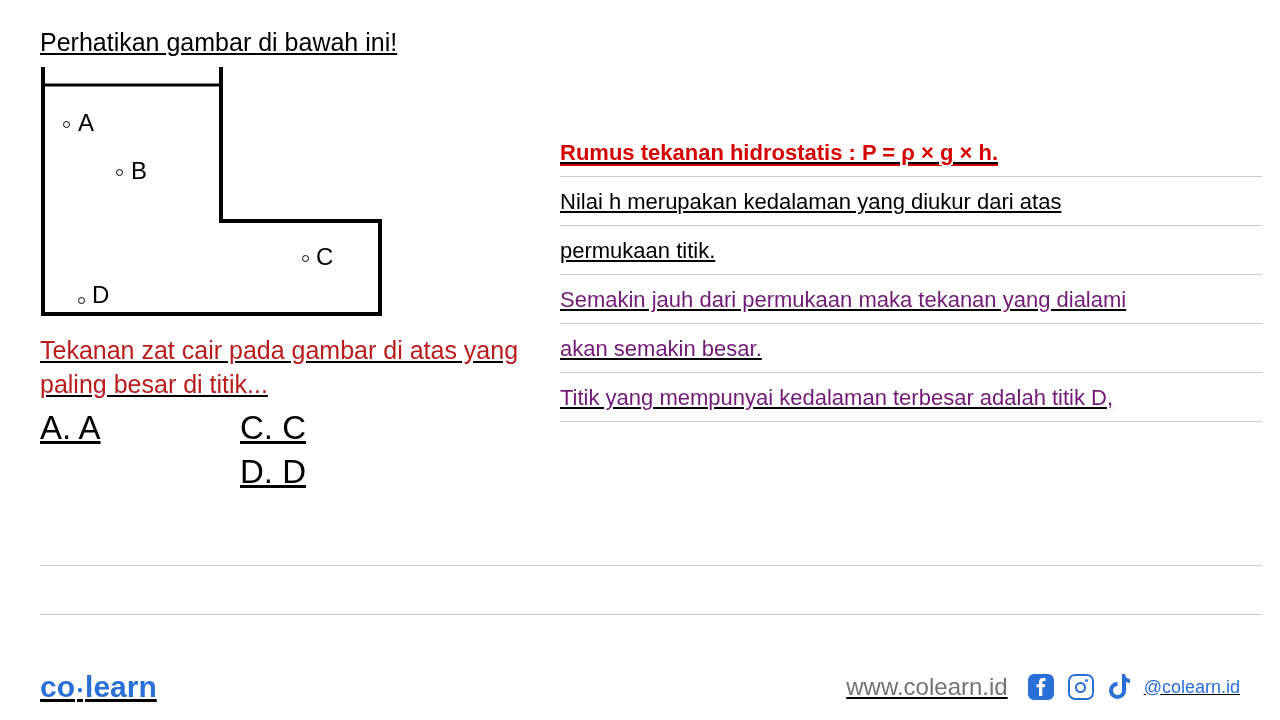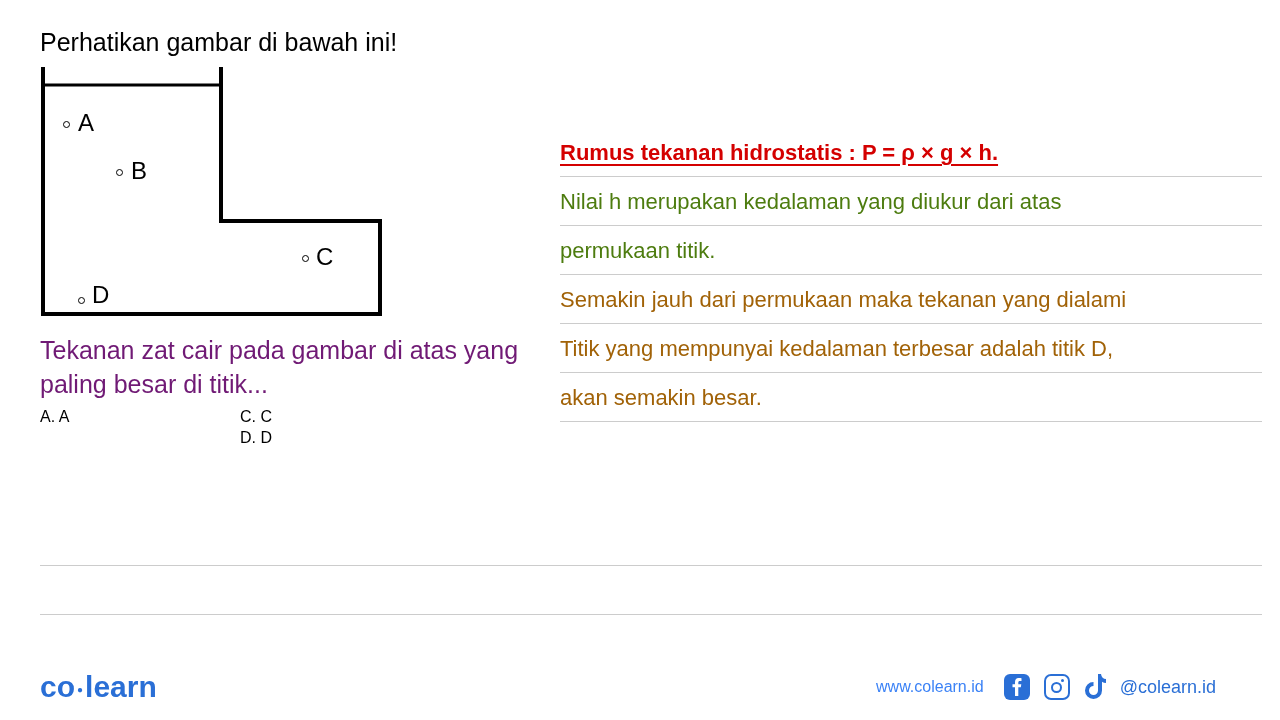--- a/index.html
+++ b/index.html
@@ -13,20 +13,21 @@
     }
     .page {
       width: 100%;
       height: 100%;
       padding: 28px 18px 0 40px;
       position: relative;
     }
     .content-area {
       display: flex;
       height: 490px;
+      text-decoration: underline;
     }
     .left-col {
       width: 500px;
       padding-right: 10px;
     }
     .right-col {
       flex: 1;
       padding-top: 100px;
       padding-left: 20px;
     }
@@ -49,72 +50,73 @@
     }
     .diagram .dot {
       position: absolute;
       width: 7px; height: 7px;
       border: 1.8px solid #000;
       border-radius: 50%;
       background: #fff;
     }
     .question {
       font-size: 25px;
-      color: #701a75;
+      color: #b91c1c;
       line-height: 1.35;
       margin-bottom: 4px;
     }
     .options {
       display: flex;
-      font-size: 16px;
+      font-size: 33px;
       color: #000;
     }
     .opt-col1 { width: 200px; }
     .opt-row { line-height: 1.35; }
 
     .ruled {
       font-size: 22px;
       line-height: 49px;
       font-family: "Comic Sans MS", "Segoe Script", cursive, sans-serif;
     }
     .ruled .line { border-bottom: 1px solid #ccc; height: 49px; white-space: nowrap; }
     .red { color: #d40000; }
-    .black { color: #4d7c0f; }
-    .blue { color: #a16207; }
+    .black { color: #000000; }
+    .blue { color: #701a75; }
     .uline { text-decoration: underline; text-underline-offset: 4px; }
     .bold { font-weight: bold; }
 
     .rules-bottom {
       position: absolute;
       left: 40px; right: 18px;
       top: 517px;
     }
     .rules-bottom .line { border-bottom: 1px solid #ccc; height: 49px; }
 
     .footer {
       position: absolute;
       left: 0; right: 0; bottom: 0;
       height: 66px;
       display: flex;
       align-items: center;
-      padding: 0 64px 0 40px;
+      padding: 0 40px 0 40px;
+      text-decoration: underline;
     }
     .logo {
       font-size: 30px;
       font-weight: bold;
       color: #2a6fd6;
     }
     .logo .dot-sep { color: #2a6fd6; font-size: 10px; vertical-align: middle; padding: 0 2px; }
     .footer-right {
       margin-left: auto;
       display: flex;
       align-items: center;
       gap: 20px;
     }
-    .url { color: #3b82f6; font-size: 16px; }
+    .url { color: #737373; font-size: 24px; }
     .socials { display: flex; align-items: center; gap: 14px; color: #2a6fd6; }
     .sq-icon {
       width: 26px; height: 26px;
       background: #2a6fd6;
       border-radius: 6px;
       display: flex; align-items: center; justify-content: center;
       color: #fff;
     }
     .insta-outer {
       width: 26px; height: 26px; border: 2.6px solid #2a6fd6; border-radius: 7px;
@@ -160,22 +162,22 @@
           <div class="opt-row">D.  D</div>
         </div>
       </div>
     </div>
 
     <div class="right-col ruled">
       <div class="line"><span class="red uline bold">Rumus tekanan hidrostatis : P = ρ × g × h.</span></div>
       <div class="line"><span class="black">Nilai h merupakan kedalaman yang diukur dari atas</span></div>
       <div class="line"><span class="black">permukaan titik.</span></div>
       <div class="line"><span class="blue">Semakin jauh dari permukaan maka tekanan yang dialami</span></div>
+      <div class="line"><span class="blue">akan semakin besar.</span></div>
       <div class="line"><span class="blue">Titik yang mempunyai kedalaman terbesar adalah titik D,</span></div>
-      <div class="line"><span class="blue">akan semakin besar.</span></div>
     </div>
   </div>
 
   <div class="rules-bottom">
     <div class="line"></div>
     <div class="line"></div>
   </div>
 
   <div class="footer">
     <div class="logo">

